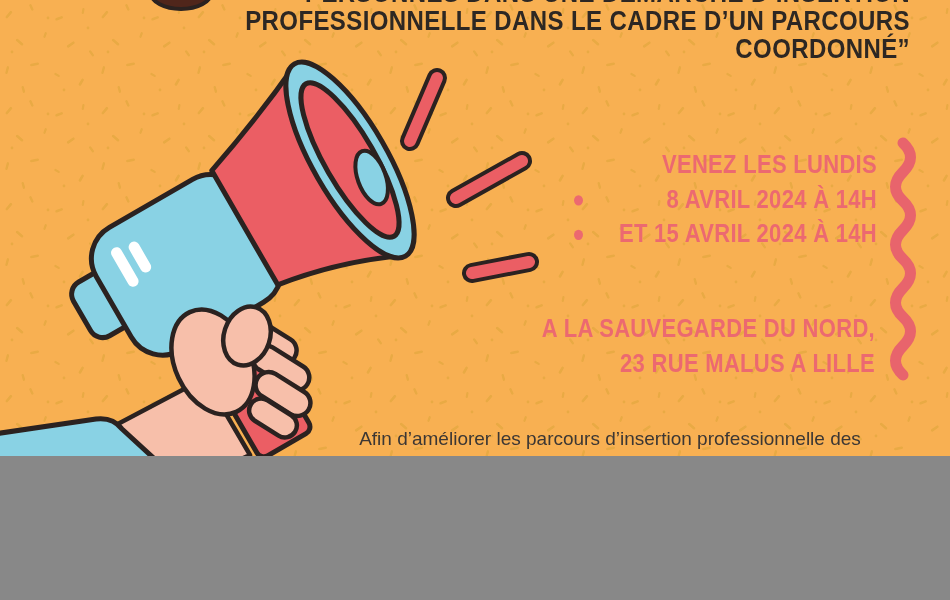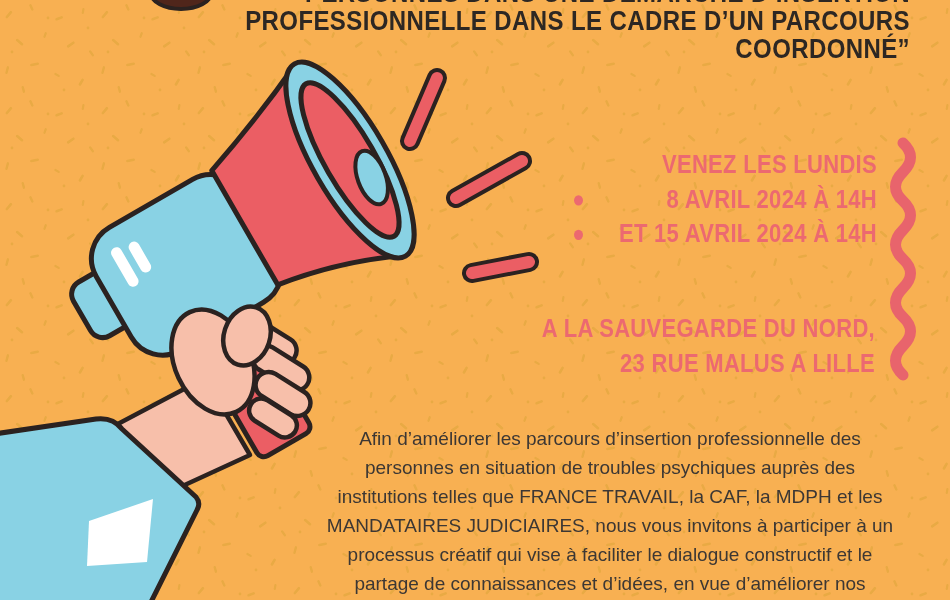--- a/index.html
+++ b/index.html
@@ -1,18 +1,18 @@
 <!DOCTYPE html>
 <html><head>
 <meta charset="utf-8">
 <title>Flyer</title>
 <style>
   html,body { margin:0; padding:0; background:#888; }
   .stage {
-    position:relative; width:950px; height:600px; overflow:hidden;
+    position:relative; width:950px; height:456px; overflow:hidden;
     background:#F8B052;
     font-family:"Liberation Sans", sans-serif;
   }
   .illus { position:absolute; left:0; top:0; width:950px; height:600px; display:block; }
 
   
   .title {
     position:absolute; top:-22px; right:40px; text-align:right;
     color:#2D2723; font-weight:bold; font-size:24px; line-height:24px;
     letter-spacing:0.4px; transform:scale(1,1.18); transform-origin:top right;

